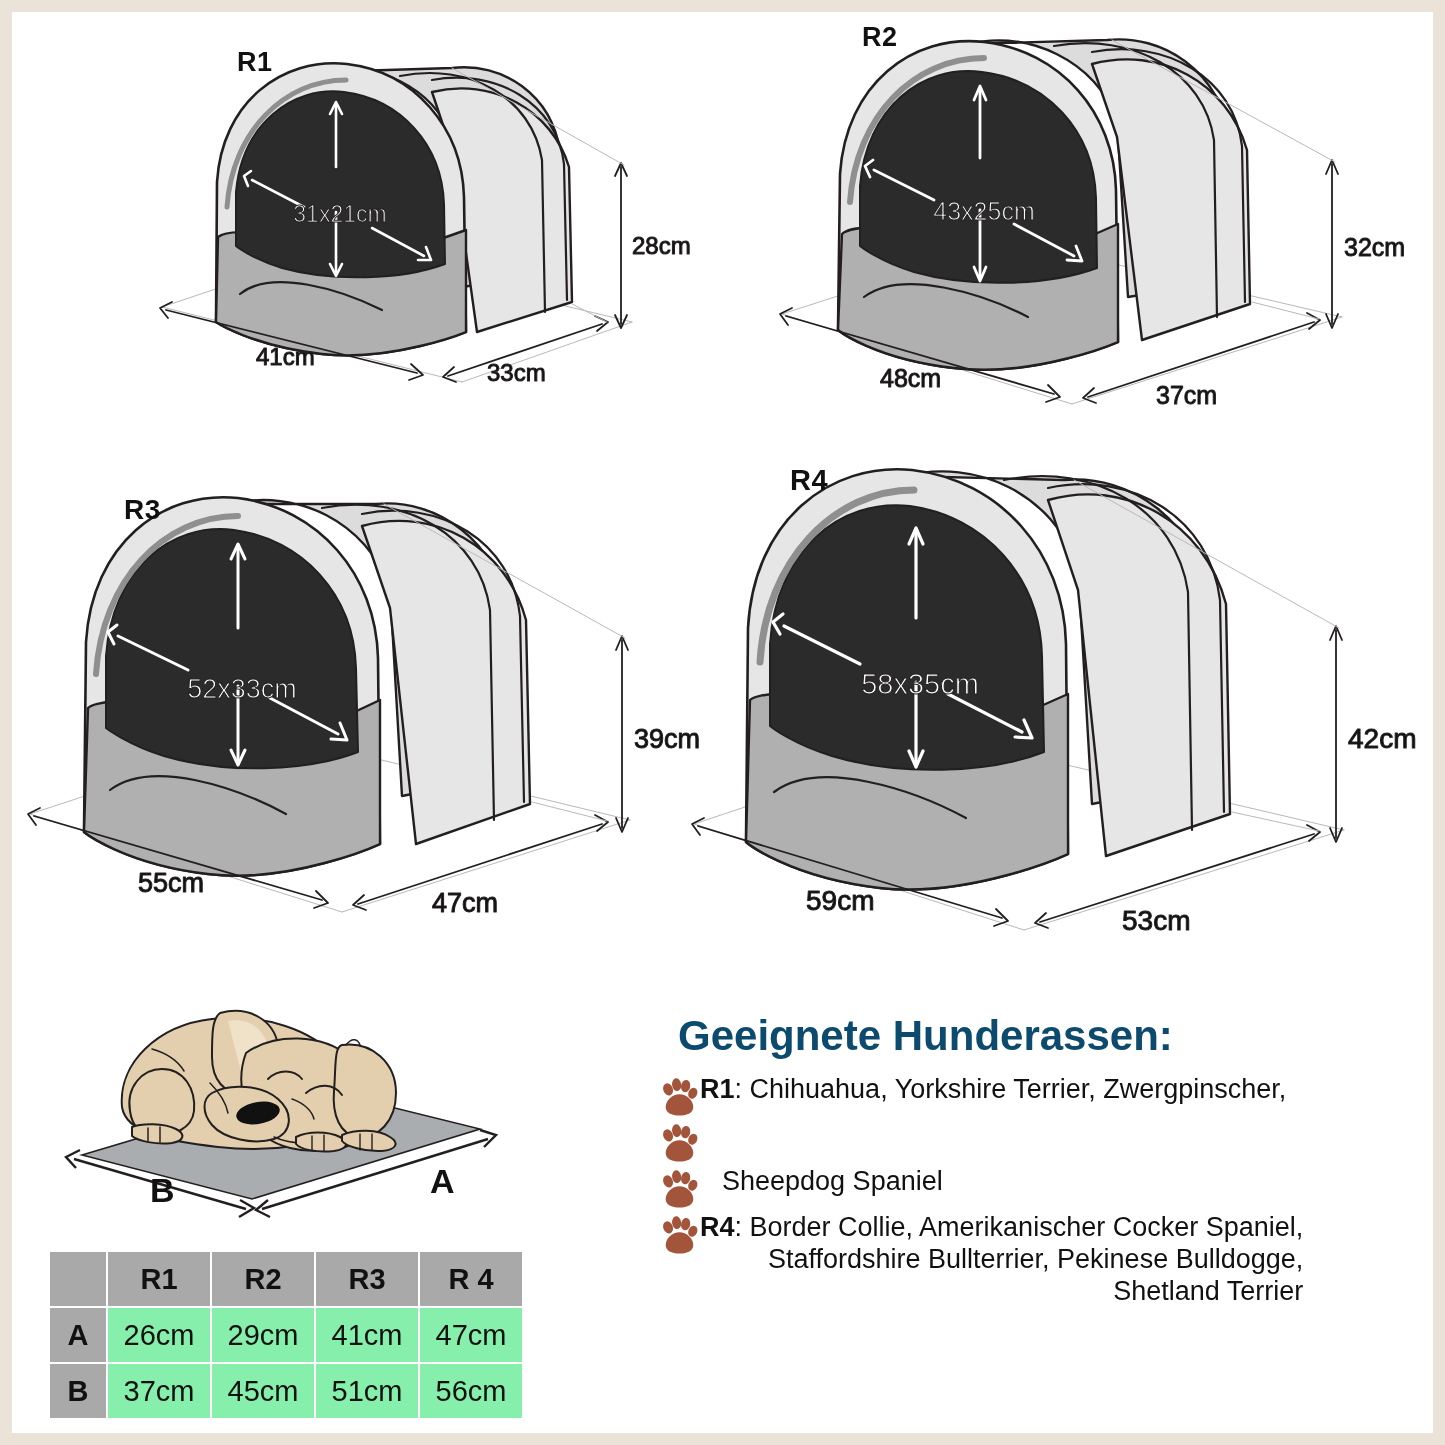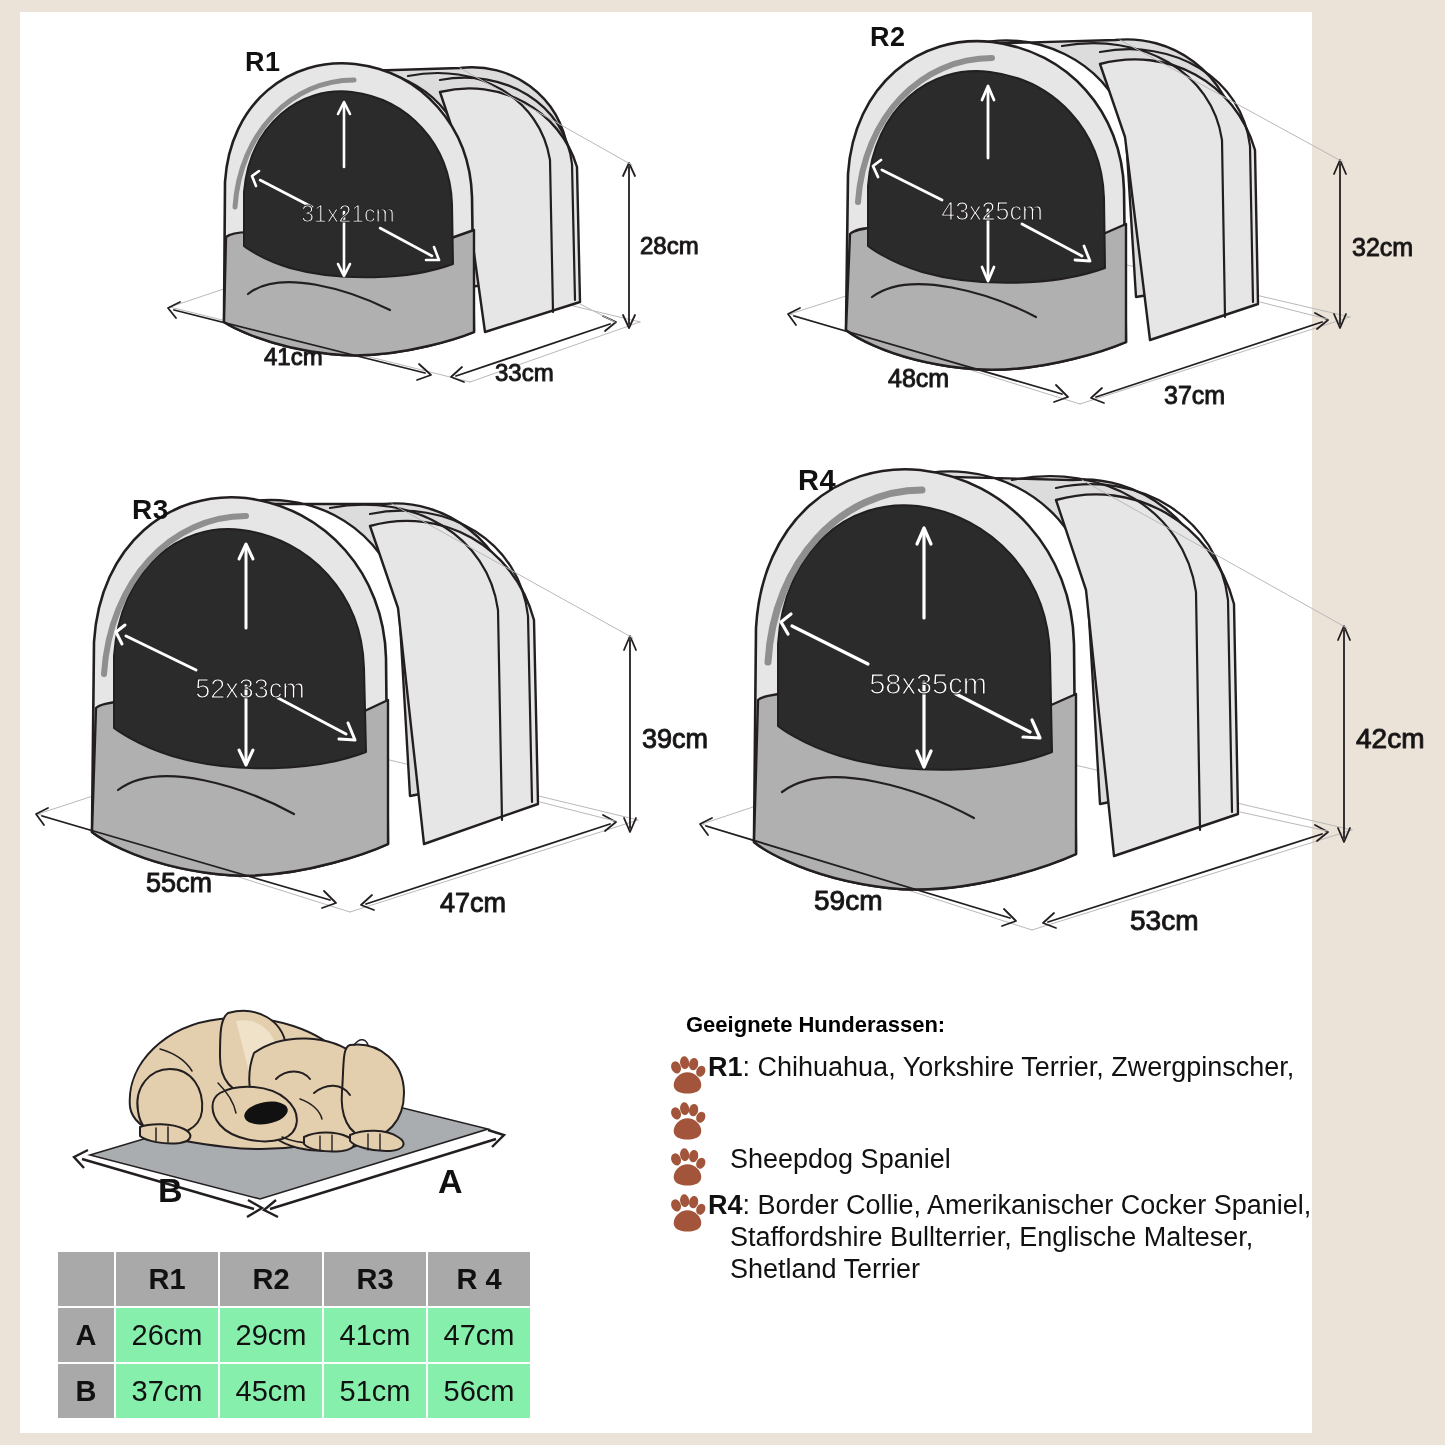--- a/index.html
+++ b/index.html
@@ -4,49 +4,50 @@
 <style>
   html,body{margin:0;padding:0;}
   body{
     width:1445px;height:1445px;
     background:#ece3d8;
     font-family:"Liberation Sans", sans-serif;
     overflow:hidden;
   }
   #canvas{
     position:absolute;
-    left:20px;top:12px;
-    width:1292px;height:1421px;
+    left:12px;top:12px;
+    width:1421px;height:1421px;
     background:#ffffff;
   }
   .panel{position:absolute;}
   .panel-label{
     position:absolute;
     font-weight:bold;
     color:#111;
     letter-spacing:.5px;
   }
   svg{display:block;overflow:visible;}
 
   
   #breeds{
     position:absolute;
     left:648px; top:1000px;
     width:770px;
   }
   #breeds h2{
     margin:0 0 14px 18px;
-    font-size:22px;
+    font-size:42px;
     font-weight:bold;
-    color:#000000;
+    color:#0c4a6e;
   }
   .breed-row{
     display:flex;
     align-items:flex-start;
     margin-bottom:2px;
+    text-align:right;
   }
   .paw{
     flex:0 0 38px;
     width:38px;height:40px;
     margin-top:4px;
   }
   .breed-text{
     font-size:27px;
     line-height:1.18;
     color:#111;
@@ -508,19 +509,19 @@
         <g fill="#a2553a">
           <ellipse cx="8.5" cy="12" rx="5" ry="6.6" transform="rotate(-22 8.5 12)"></ellipse>
           <ellipse cx="17.5" cy="7" rx="4.8" ry="6.8" transform="rotate(-8 17.5 7)"></ellipse>
           <ellipse cx="27" cy="8.5" rx="4.8" ry="6.6" transform="rotate(10 27 8.5)"></ellipse>
           <ellipse cx="34.5" cy="16" rx="4.6" ry="6" transform="rotate(26 34.5 16)"></ellipse>
           <path d="M20.5 17 C28 17 35 23.5 35 30.5 C35 36.5 29 39.5 20.5 39.5 C12 39.5 6 36.5 6 30.5 C6 23.5 13 17 20.5 17 Z"></path>
         </g>
       </svg>
       <div class="breed-text">
         <div><b>R4</b><span>: Border Collie, Amerikanischer Cocker Spaniel,</span></div>
-        <div class="breed-cont">Staffordshire Bullterrier, Englische Malteser,</div>
+        <div class="breed-cont">Staffordshire Bullterrier, Pekinese Bulldogge,</div>
         <div class="breed-cont">Shetland Terrier</div>
       </div>
     </div>
   </div>
 
 </div>
 
 </body></html>

